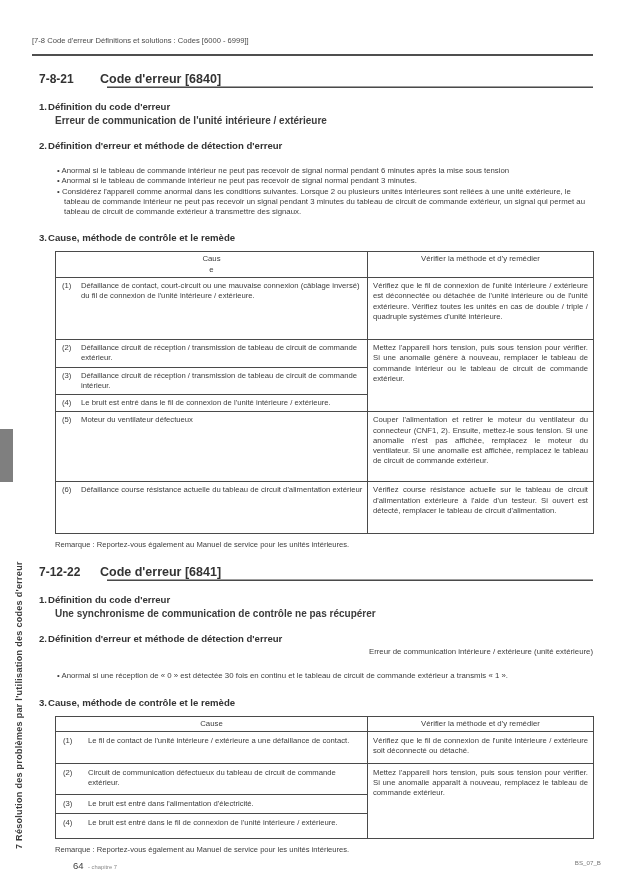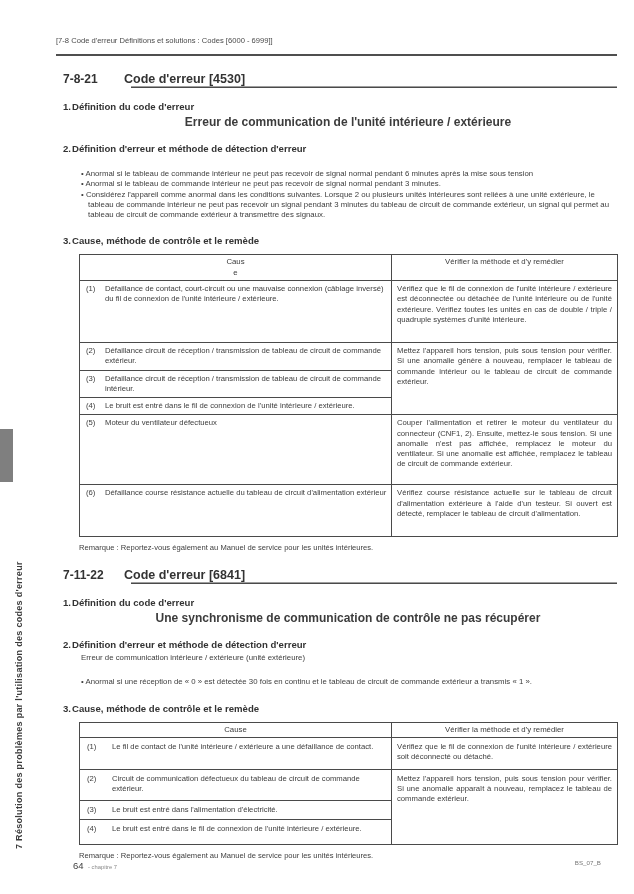--- a/index.html
+++ b/index.html
@@ -6,35 +6,35 @@
   html,body { width:634px; height:894px; background:#ffffff; overflow:hidden;
               font-family:"Liberation Sans","DejaVu Sans",sans-serif; color:#3d3d3d; }
   #page { position:relative; width:634px; height:894px; background:#fff; }
 
   
   .side-tab { position:absolute; left:0; top:429px; width:13px; height:53px; background:#7f7f7f; }
   .side-text { position:absolute; left:14px; top:849px; transform:rotate(-90deg); transform-origin:0 0;
                white-space:nowrap; font-weight:bold; font-size:9px; letter-spacing:0.3px; color:#3c3c3c; }
 
   
-  #content { position:absolute; left:56px; top:0; width:561px; }
+  #content { position:absolute; left:32px; top:0; width:561px; }
 
   .run-header { margin-top:36px; font-size:7.6px; color:#4a4a4a; }
   .top-rule { margin-top:9px; height:2px; background:#4f4f4f; }
 
   .sec-head { display:flex; margin-top:16px; align-items:flex-end; }
   .sec-num { width:68px; padding-left:7px; font-weight:bold; font-size:12px; color:#333; }
   .sec-title { font-weight:bold; font-size:12.5px; color:#333; }
   .sec-rule { margin-left:75px; height:2px; background:#4a4a4a; border-top:1px solid #9e9e9e; }
 
   .h2 { display:flex; font-weight:bold; font-size:9.6px; color:#333; }
   .h2 .n { width:16px; padding-left:7px; flex:none; }
   .mt13 { margin-top:13px; } .mt14 { margin-top:14px; } .mt15 { margin-top:15px; }
-  .sub-bold { margin-left:23px; margin-top:3px; font-weight:bold; font-size:12px; color:#3c3c3c;text-align:center; }
-  .plain-line { margin-left:25px; margin-top:3px; font-size:7.8px; }
+  .sub-bold { margin-left:23px; margin-top:3px; font-weight:bold; font-size:10px; color:#3c3c3c; }
+  .plain-line { margin-left:13px; margin-top:3px; font-size:7.8px;text-align:right; }
 
   .bullets { margin-left:25px; margin-top:15px; font-size:7.8px; line-height:1.32; width:536px; }
   .bullet { padding-left:7px; text-indent:-7px; }
   .bullet::before { content:"• "; }
 
   .ctable { border-collapse:collapse; margin-left:23px; margin-top:8px; width:538px;
             font-size:7.7px; line-height:1.33; color:#3c3c3c; table-layout:fixed; }
   .ctable th, .ctable td { border:1px solid #4a4a4a; vertical-align:top; }
   .ctable th { font-weight:normal; text-align:center; padding:2px 2px; font-size:7.8px; }
   td.cause { padding:3px 2px 3px 25px; position:relative; }
@@ -62,21 +62,21 @@
   <div class="side-tab"></div>
   <div class="side-text">7 Résolution des problèmes par l'utilisation des codes d'erreur</div>
 
   <div id="content">
 
     <div class="run-header">[7-8 Code d'erreur Définitions et solutions : Codes [6000 - 6999]]</div>
     <div class="top-rule"></div>
 
     <div class="sec-head">
       <span class="sec-num">7-8-21</span>
-      <span class="sec-title">Code d'erreur [4530]</span>
+      <span class="sec-title">Code d'erreur [6840]</span>
     </div>
     <div class="sec-rule"></div>
 
     <div class="h2 mt13">
       <span class="n">1.</span>
       <span>Définition du code d'erreur</span>
     </div>
     <div class="sub-bold">Erreur de communication de l'unité intérieure / extérieure</div>
 
     <div class="h2 mt14">
@@ -148,21 +148,21 @@
             <span>Défaillance course résistance actuelle du tableau de circuit d'alimentation extérieur</span>
           </td>
           <td class="remedy">Vérifiez course résistance actuelle sur le tableau de circuit d'alimentation extérieure à l'aide d'un testeur. Si ouvert est détecté, remplacer le tableau de circuit d'alimentation.</td>
         </tr>
       </tbody>
     </table>
 
     <div class="remark">Remarque : Reportez-vous également au Manuel de service pour les unités intérieures.</div>
 
     <div class="sec-head">
-      <span class="sec-num">7-11-22</span>
+      <span class="sec-num">7-12-22</span>
       <span class="sec-title">Code d'erreur [6841]</span>
     </div>
     <div class="sec-rule"></div>
 
     <div class="h2 mt13">
       <span class="n">1.</span>
       <span>Définition du code d'erreur</span>
     </div>
     <div class="sub-bold">Une synchronisme de communication de contrôle ne pas récupérer</div>
 

